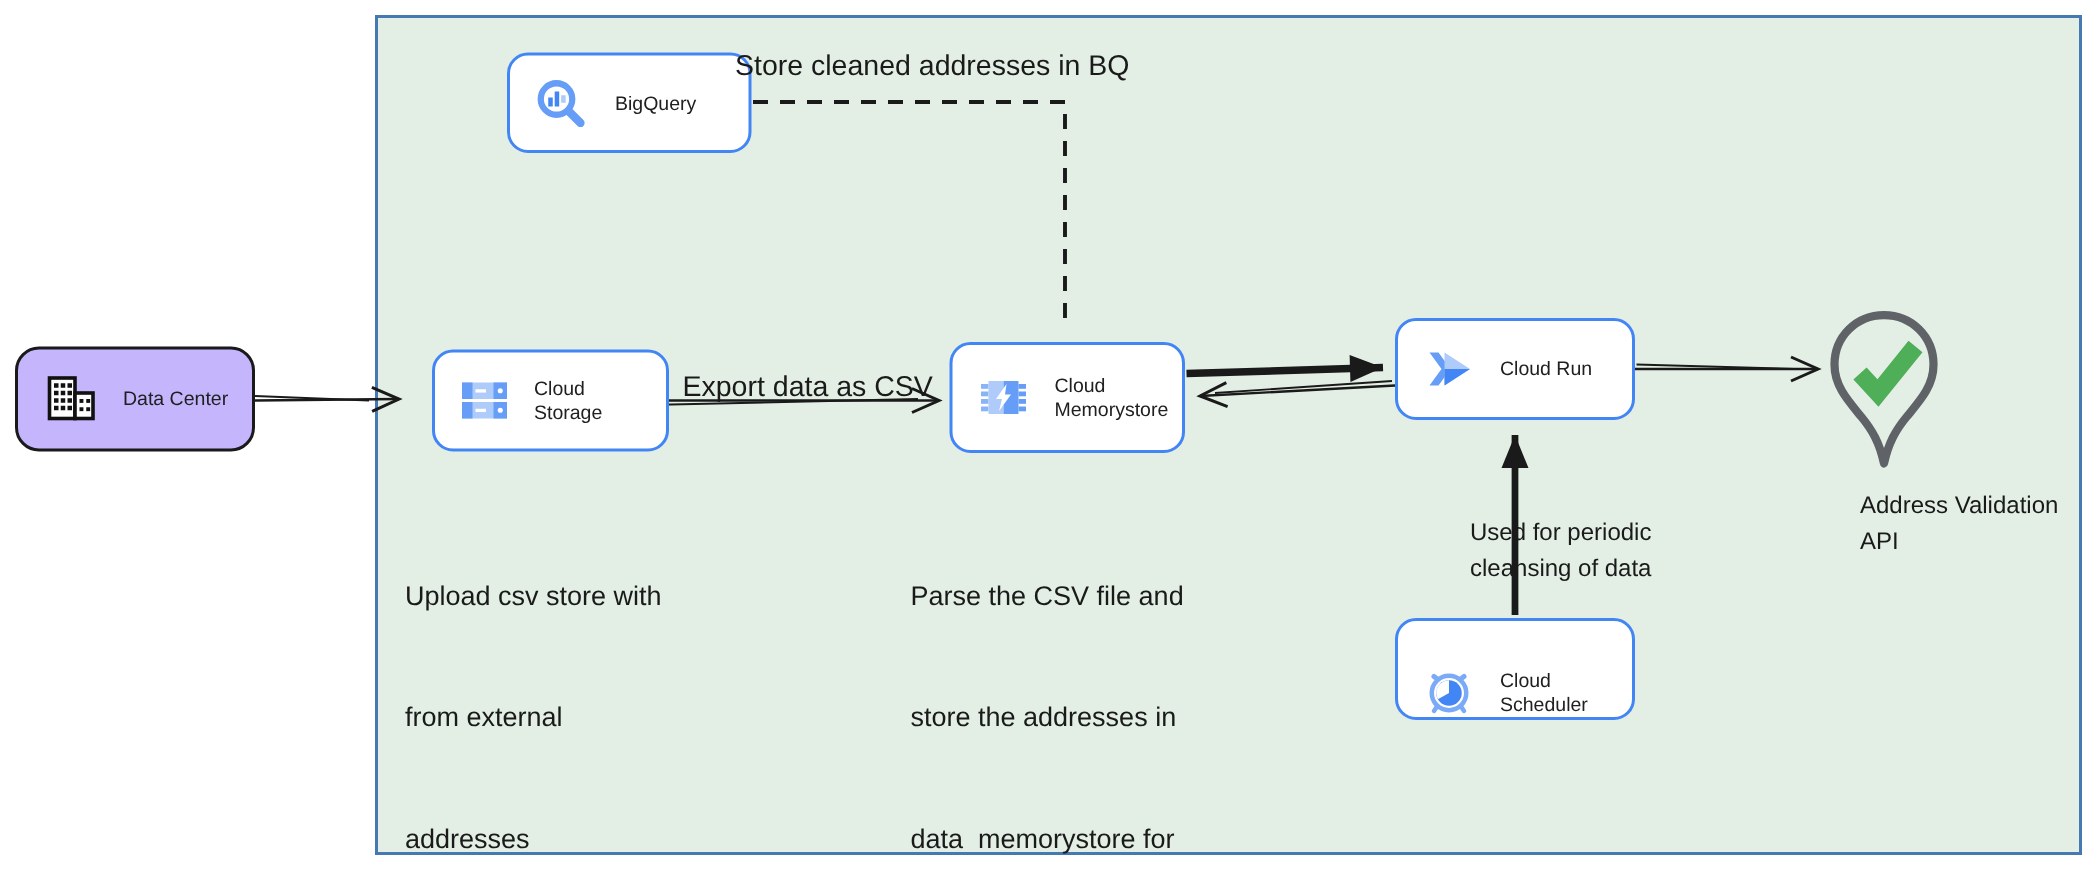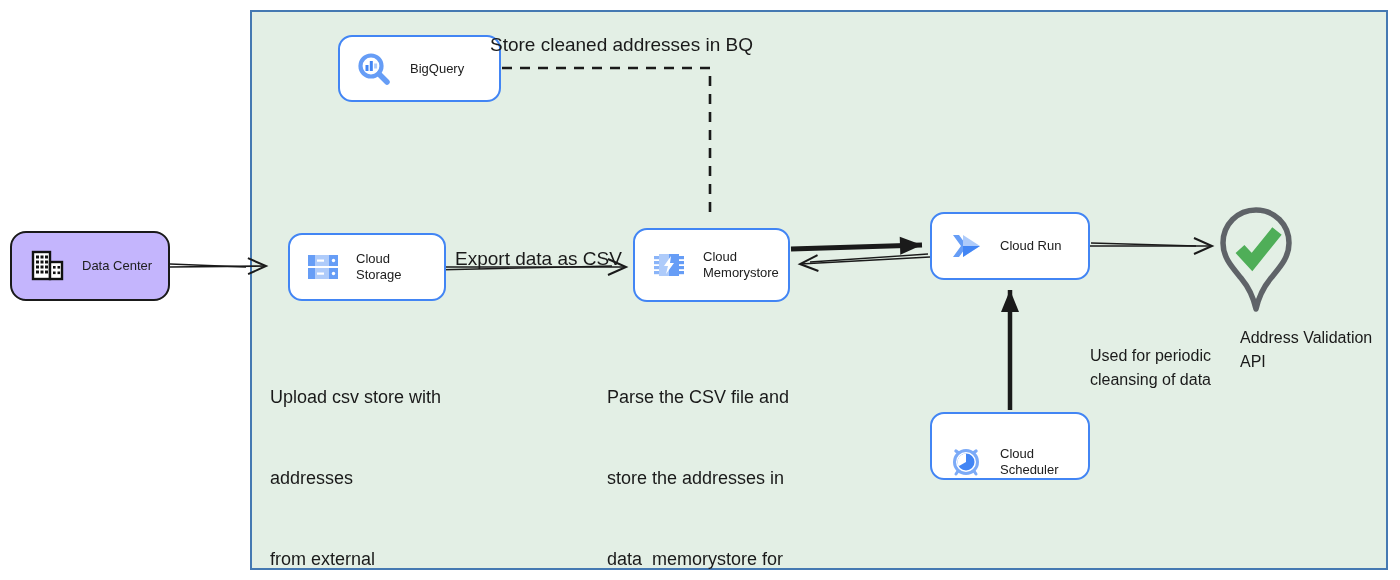--- a/index.html
+++ b/index.html
@@ -189,32 +189,32 @@
       <polyline points="23,45 35,58 60,27" fill="none" stroke="#4fae58" stroke-width="12"></polyline>
     </svg>
   </div>
 
   <div class="anno" style="left:490px; top:31px;">Store cleaned addresses in BQ</div>
 
   <div class="anno" style="left:455px; top:204px;margin-top:41px;">Export data as CSV</div>
 
   <div class="anno" style="left:270px; top:330px; font-size:18px;">
     <div>Upload csv store with</div>
+    <div>from external</div>
     <div>addresses</div>
-    <div>from external</div>
     
   </div>
 
   <div class="anno" style="left:607px; top:330px; font-size:18px;">
     <div>Parse the CSV file and</div>
     <div>store the addresses in</div>
     <div>data  memorystore for</div>
     
   </div>
 
-  <div class="anno anno-sm" style="left:1090px; top:344px;">
+  <div class="anno anno-sm" style="left:980px; top:344px;">
     <div>Used for periodic</div>
     <div>cleansing of data</div>
   </div>
 
   <div class="anno anno-sm" style="left:1240px; top:326px; width:150px;">Address Validation API</div>
 
 </div>
 
 </body></html>

